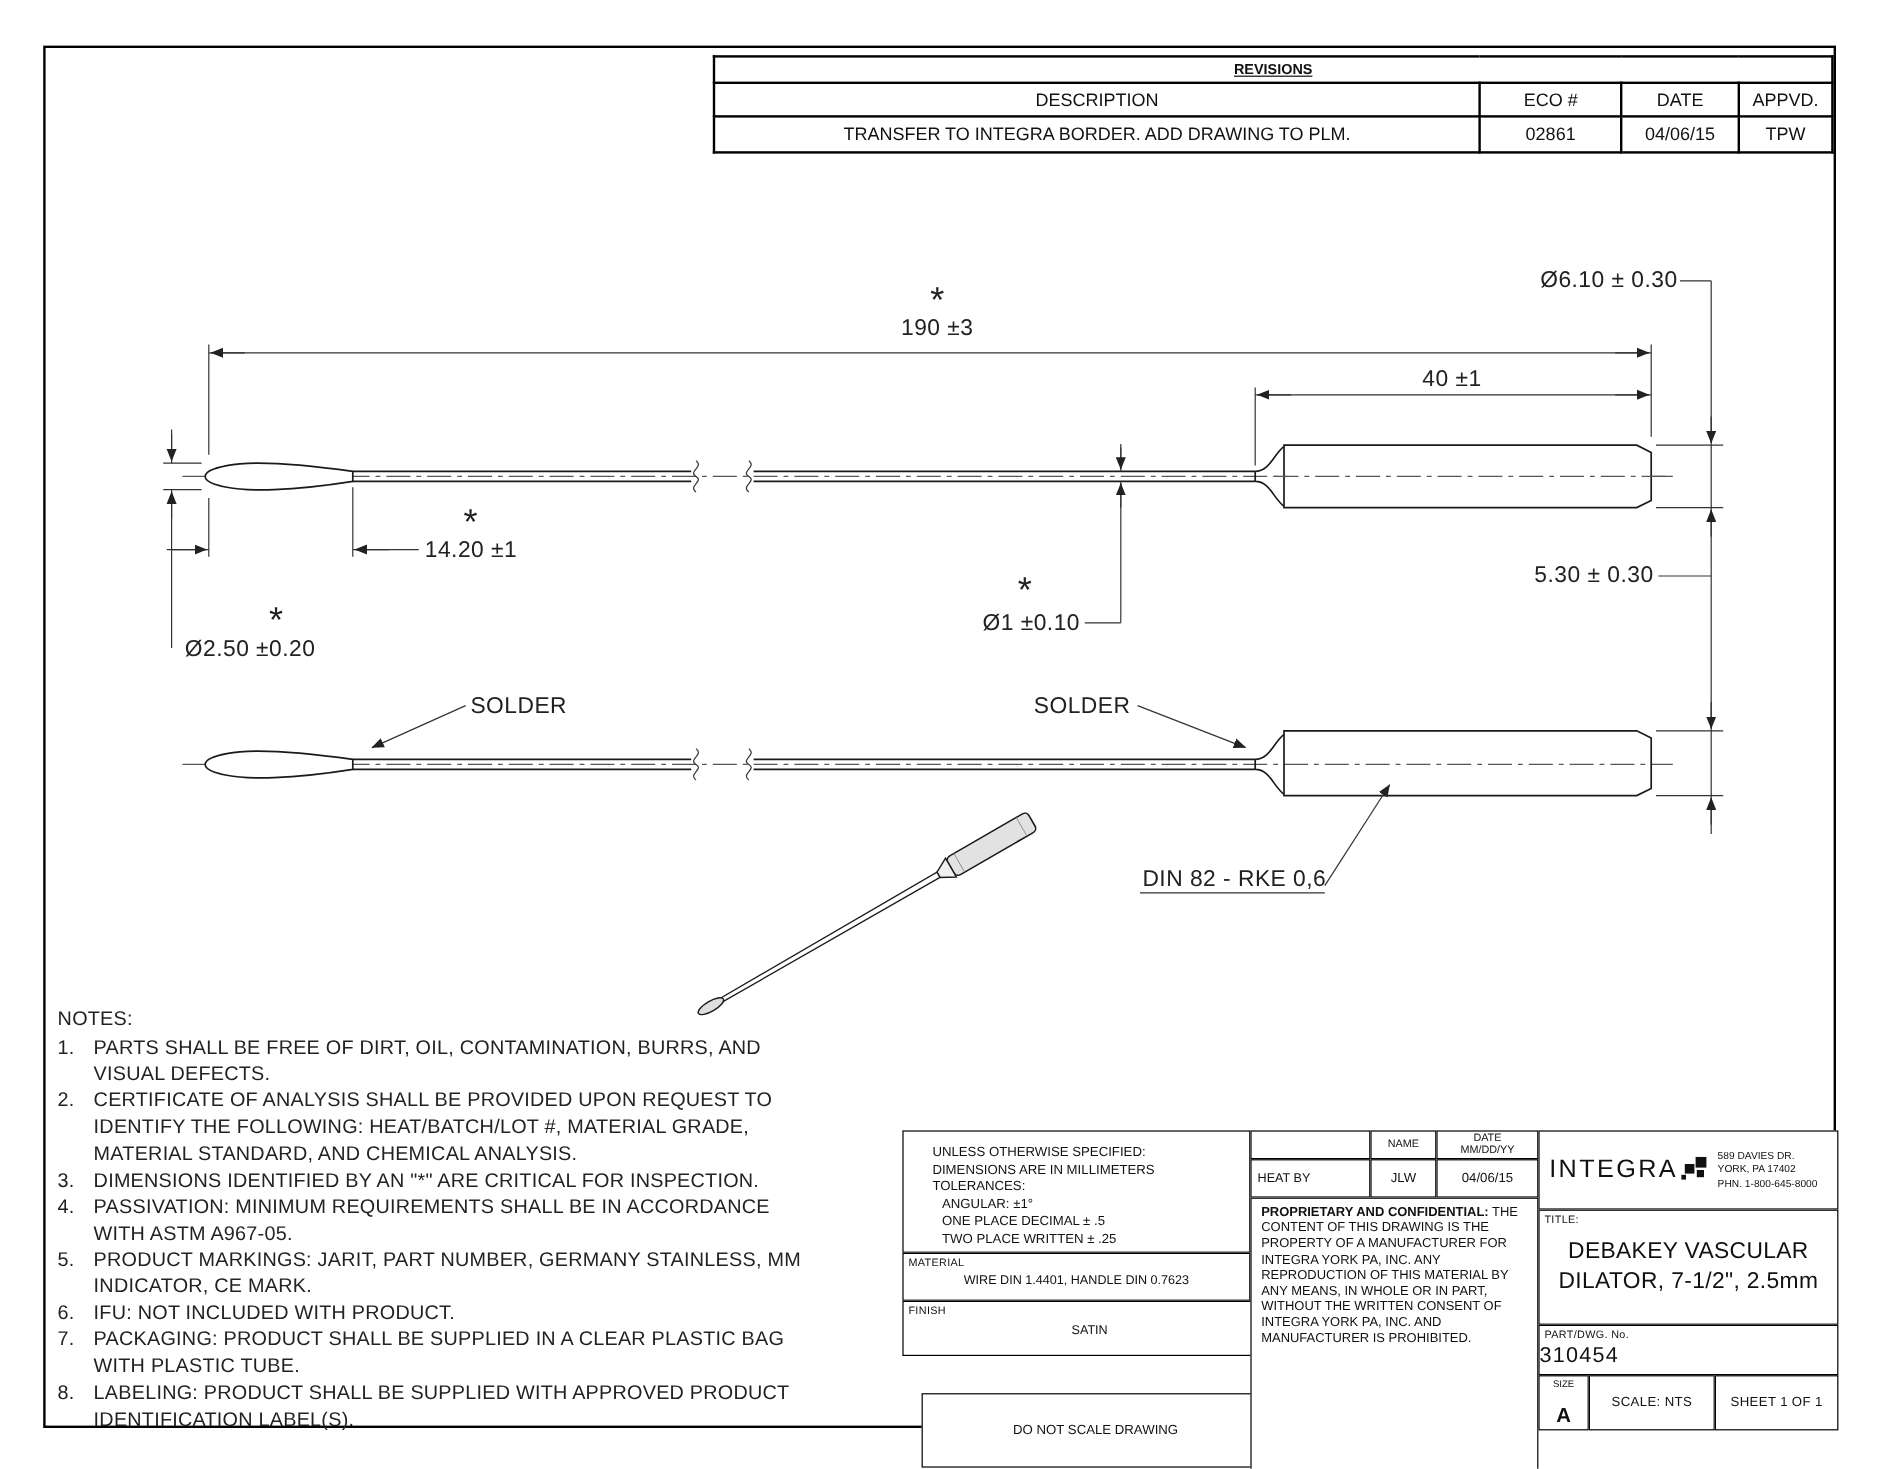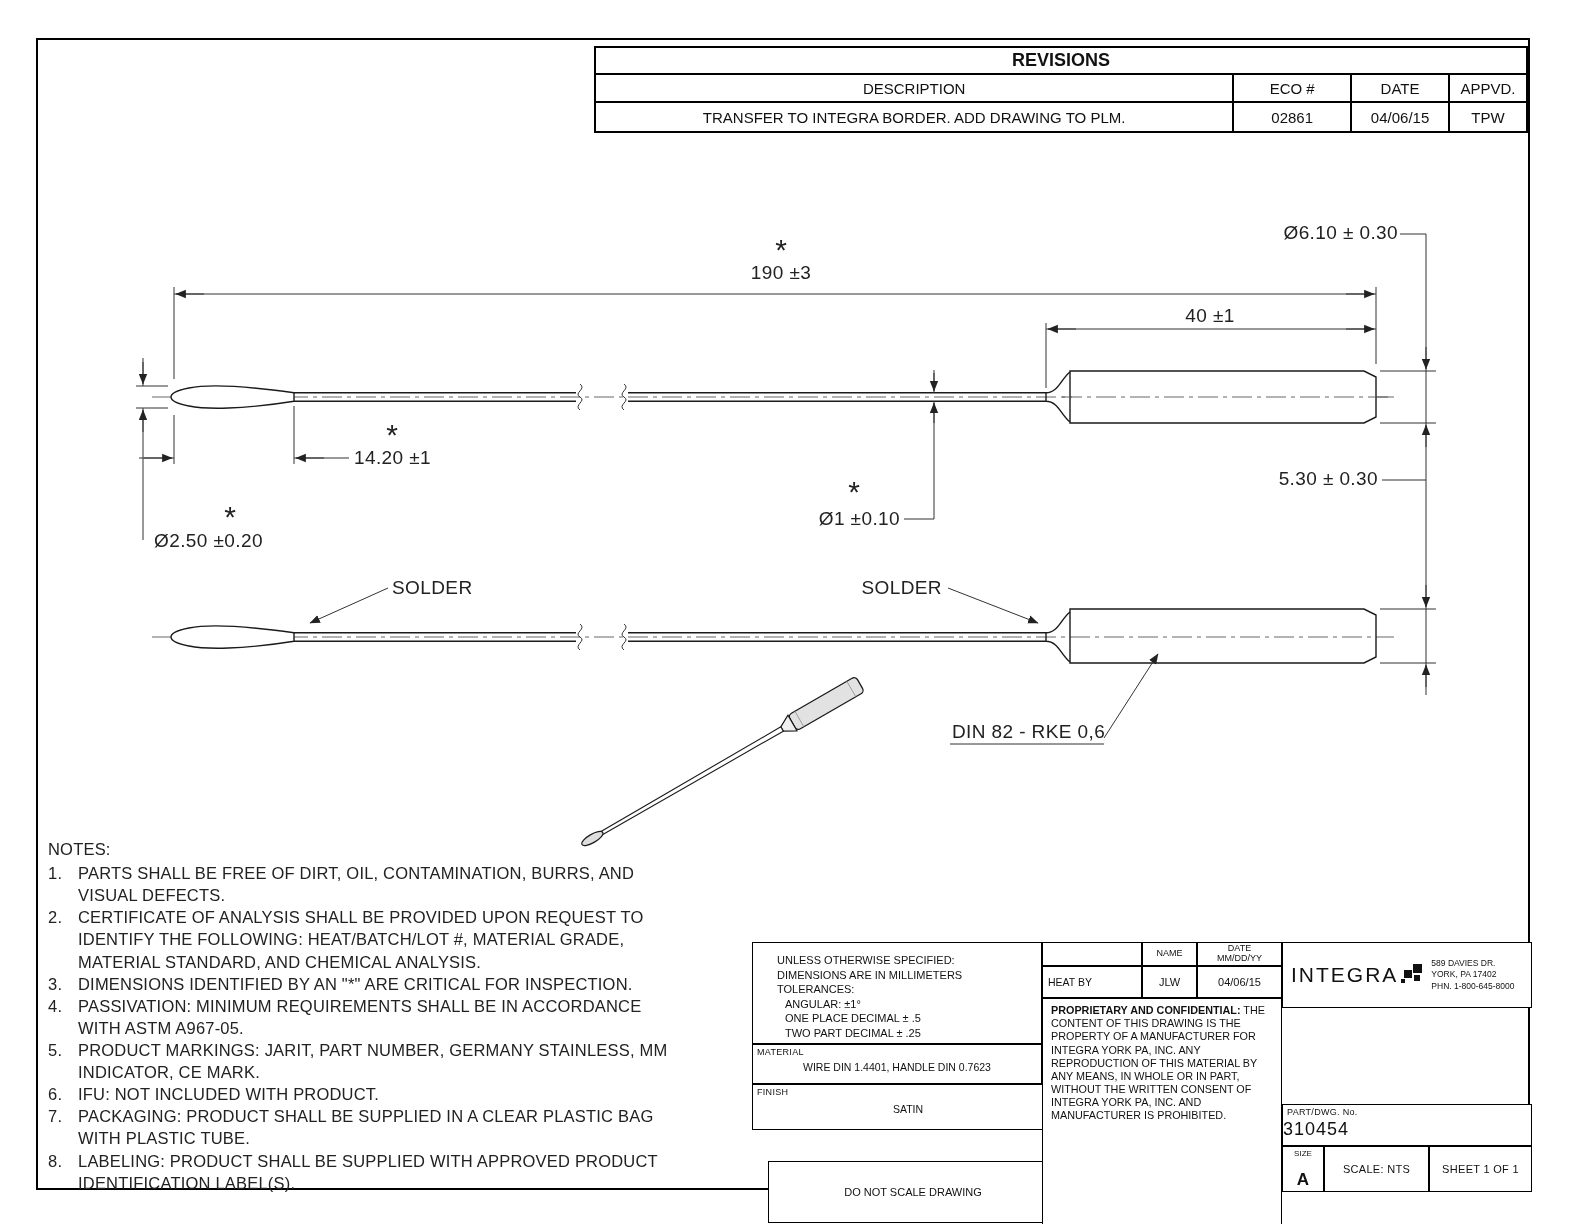--- a/index.html
+++ b/index.html
@@ -4,21 +4,21 @@
 <style>
   * { margin:0; padding:0; box-sizing:border-box; }
   html,body { width:1584px; height:1224px; background:#fff; }
   body { font-family:"Liberation Sans", sans-serif; color:#1a1a1a; position:relative; overflow:hidden; }
 
   .sheet { position:absolute; left:36px; top:38px; width:1494px; height:1152px; border:2px solid #000; background:#fff; }
 
   
   table.rev { position:absolute; top:6px; right:0; width:934px; border-collapse:collapse; font-size:15px; color:#111; }
   table.rev td, table.rev th { border:2px solid #000; text-align:center; padding:2px 6px; font-weight:normal; }
-  table.rev .rev-title { font-weight:bold; font-size:18px; height:22px; }
+  table.rev .rev-title { font-weight:bold; font-size:12px; height:22px;text-decoration:underline; }
   table.rev .hdr { height:28px; }
   table.rev .dat { height:30px; }
   .col-desc { width:640px; } .col-eco { width:118px; } .col-date { width:98px; } .col-appvd { width:78px; }
 
   
   svg.draw { position:absolute; left:0; top:0; width:1494px; height:912px; }
   .ln  { stroke:#1a1a1a; stroke-width:1.4; fill:none; }
   .fillw { fill:#fff; }
   .thin { stroke:#333; stroke-width:1; fill:none; }
   .cl   { stroke:#555; stroke-width:0.9; stroke-dasharray:20 5 4 5; fill:none; }
@@ -216,21 +216,21 @@
   </div>
 
   <div class="tb">
 
     <div class="cell tol" style="left:0;top:0;width:290px;height:102px;">
       <div>UNLESS OTHERWISE SPECIFIED:</div>
       <div>DIMENSIONS ARE IN MILLIMETERS</div>
       <div>TOLERANCES:</div>
       <div class="ind">ANGULAR: ±1°</div>
       <div class="ind">ONE PLACE DECIMAL ± .5</div>
-      <div class="ind">TWO PART DECIMAL ± .25</div>
+      <div class="ind">TWO PLACE WRITTEN ± .25</div>
     </div>
     <div class="cell" style="left:0;top:102px;width:290px;height:40px;">
       <span class="microlbl">MATERIAL</span>
       <div class="cval">WIRE DIN 1.4401, HANDLE DIN 0.7623</div>
     </div>
     <div class="cell" style="left:0;top:142px;width:312px;height:46px;">
       <span class="microlbl">FINISH</span>
       <div class="cval" style="padding-top:18px;">SATIN</div>
     </div>
     <div class="cell dns" style="left:16px;top:188px;width:290px;height:62px;margin-top:31px;">
@@ -265,20 +265,24 @@
         <rect x="3" y="6" width="8" height="8" fill="#111"></rect>
         <rect x="13" y="11" width="6" height="6" fill="#111"></rect>
         <rect x="0" y="15" width="4" height="4" fill="#111"></rect>
       </svg>
       <div class="addr">
         <div>589 DAVIES DR.</div>
         <div>YORK, PA 17402</div>
         <div>PHN. 1-800-645-8000</div>
       </div>
     </div>
+    <div class="cell" style="left:530px;top:66px;width:250px;height:96px;">
+      <span class="microlbl">TITLE:</span>
+      <div class="title-main">DEBAKEY VASCULAR DILATOR, 7-1/2", 2.5mm</div>
+    </div>
     <div class="cell" style="left:530px;top:162px;width:250px;height:42px;">
       <span class="microlbl">PART/DWG. No.</span>
       <div class="part-num">310454</div>
     </div>
     <div class="cell size-cell" style="left:530px;top:204px;width:42px;height:46px;">
       <div style="font-size:8px;margin-top:2px;">SIZE</div>
       <div class="size-a">A</div>
     </div>
     <div class="cell cc" style="left:572px;top:204px;width:105px;height:46px;">
       <span>SCALE: NTS</span>

